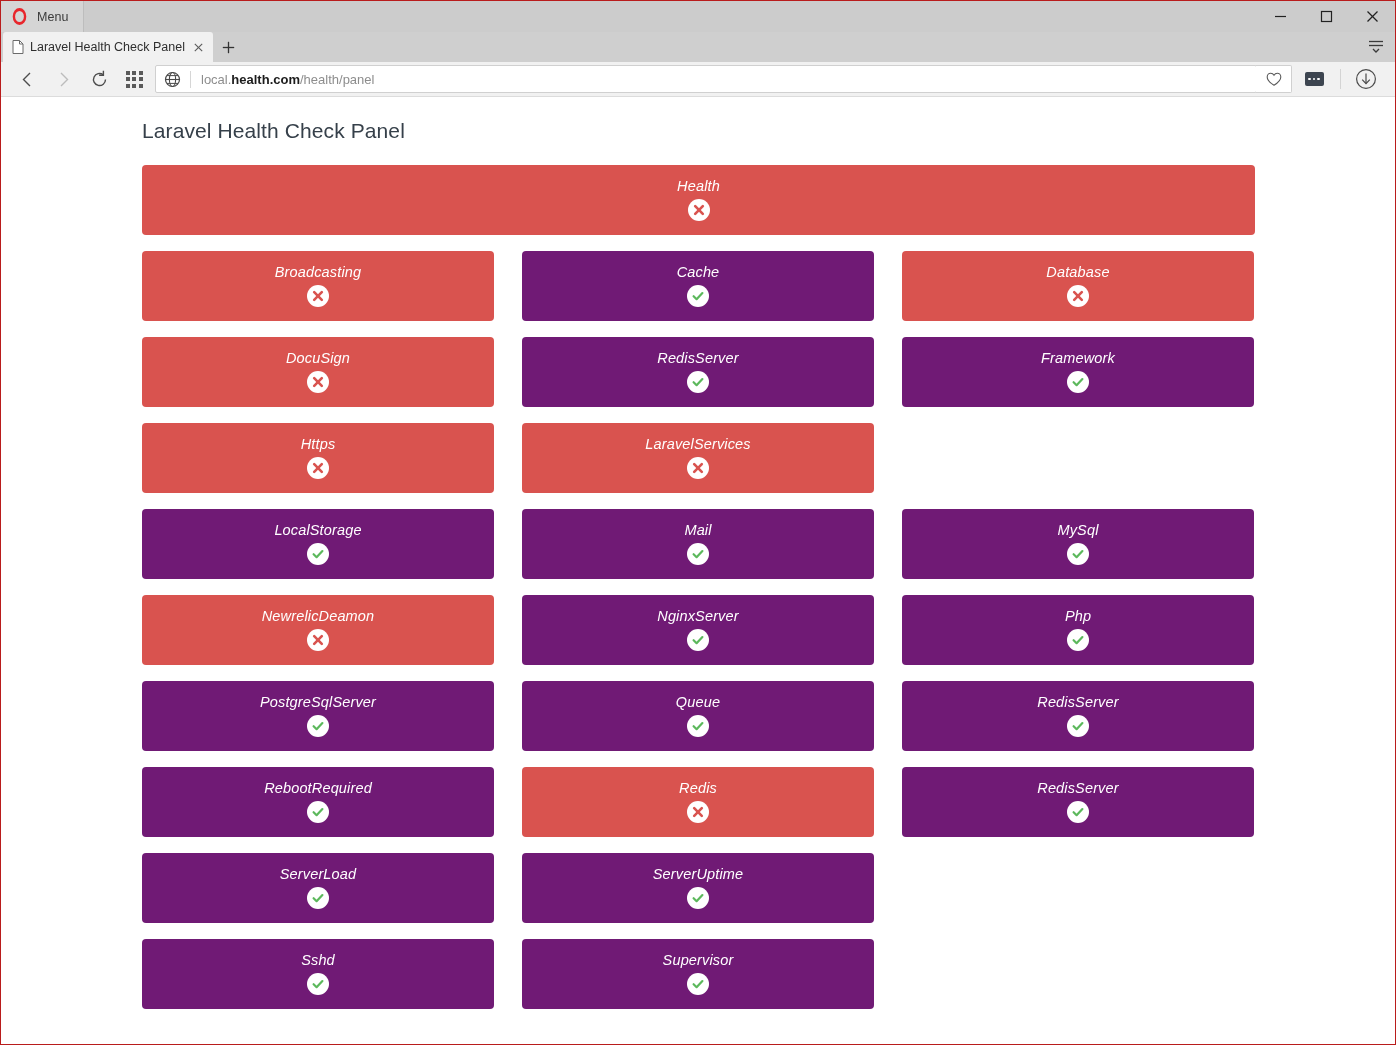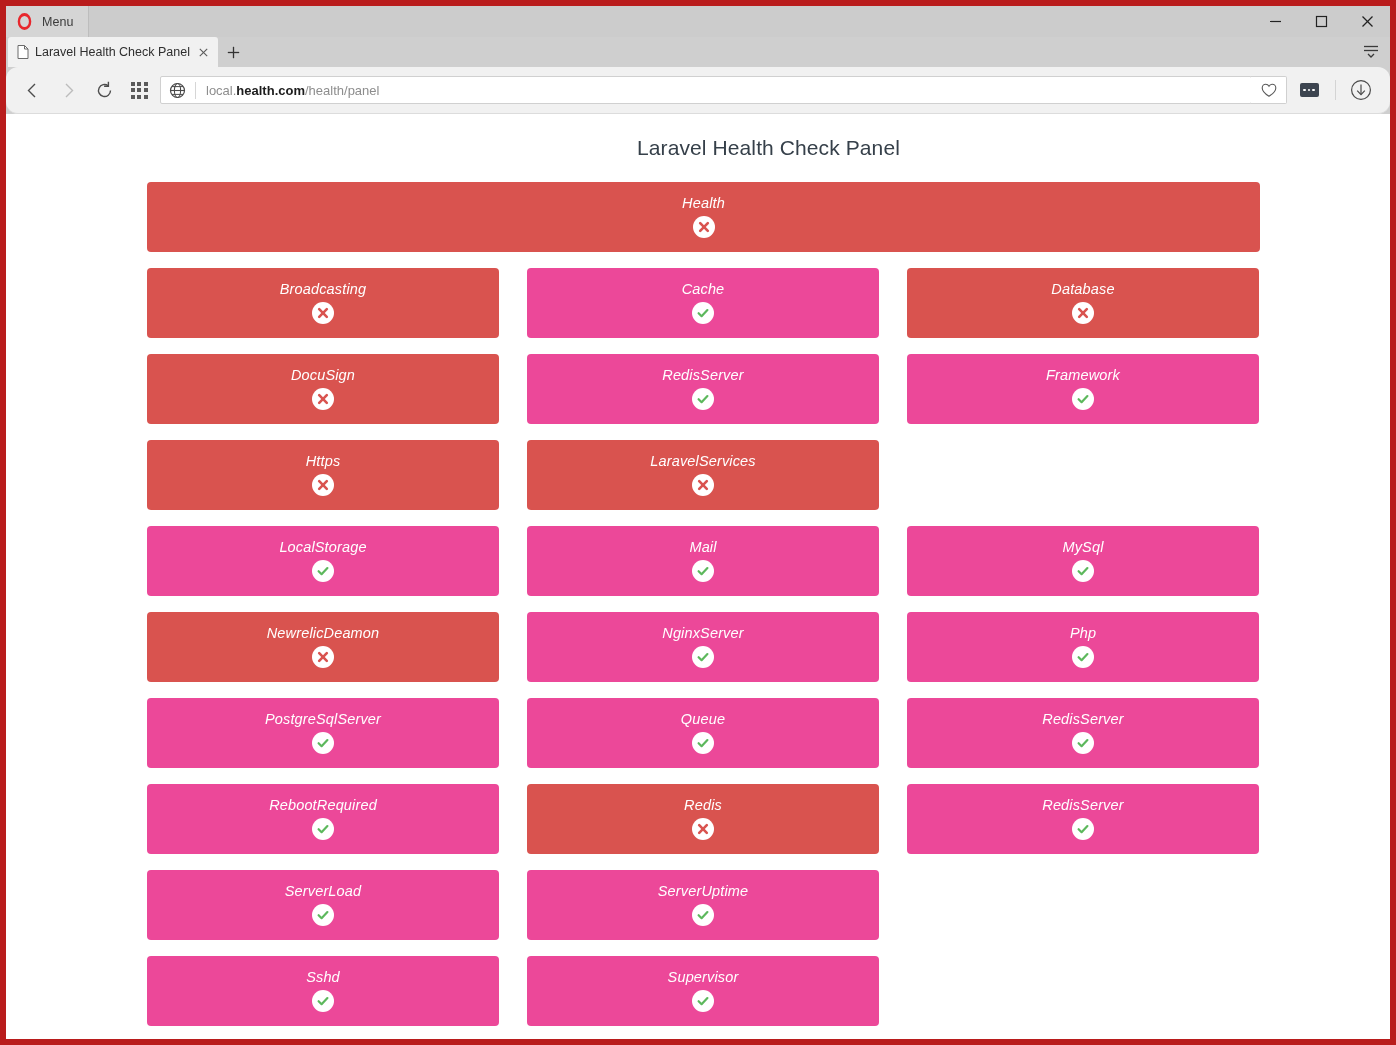--- a/index.html
+++ b/index.html
@@ -15,22 +15,21 @@
     background: #ffffff;
   }
 
   
   .browser-window {
     width: 1396px;
     height: 1045px;
     display: flex;
     flex-direction: column;
     background: #cfcfcf;
-    border: 6px solid #b91c1c;
-    text-align: center;
+    border: 1px solid #b91c1c;
   }
 
   
   .title-bar {
     height: 31px;
     background: #cccccc;
     display: flex;
     align-items: stretch;
     flex: 0 0 auto;
     position: relative;
@@ -131,29 +130,28 @@
 
   .tab-menu-btn {
     width: 38px; height: 30px;
     display: flex; align-items: center; justify-content: center;
     color: #3a3a3a;
     padding-bottom: 3px;
   }
 
   
   .toolbar {
-    height: 47px;
+    height: 35px;
     background: #f1f1f1;
     display: flex;
     align-items: center;
     gap: 0px;
     padding: 0 8px;
     flex: 0 0 auto;
     border-bottom: 1px solid #dcdcdc;
-    border-radius: 12px;
   }
 
   .nav-btn {
     width: 36px; height: 30px;
     display: flex; align-items: center; justify-content: center;
     color: #4d4d4d;
     flex: 0 0 auto;
   }
   .nav-btn.disabled { color: #bcbcbc; }
 
@@ -281,21 +279,21 @@
     flex-direction: column;
     align-items: center;
     justify-content: center;
     gap: 5px;
     color: #ffffff;
     user-select: none;
   }
 
   .card.full { flex: 1 1 auto; }
 
-  .card.ok   { background: #ec4899; }
+  .card.ok   { background: #701a75; }
   .card.fail { background: #d9534f; }
 
   .card-label {
     font-size: 14.5px;
     color: #ffffff;
     line-height: 1;
     letter-spacing: 0.15px;
   }
 
   .status-icon {

